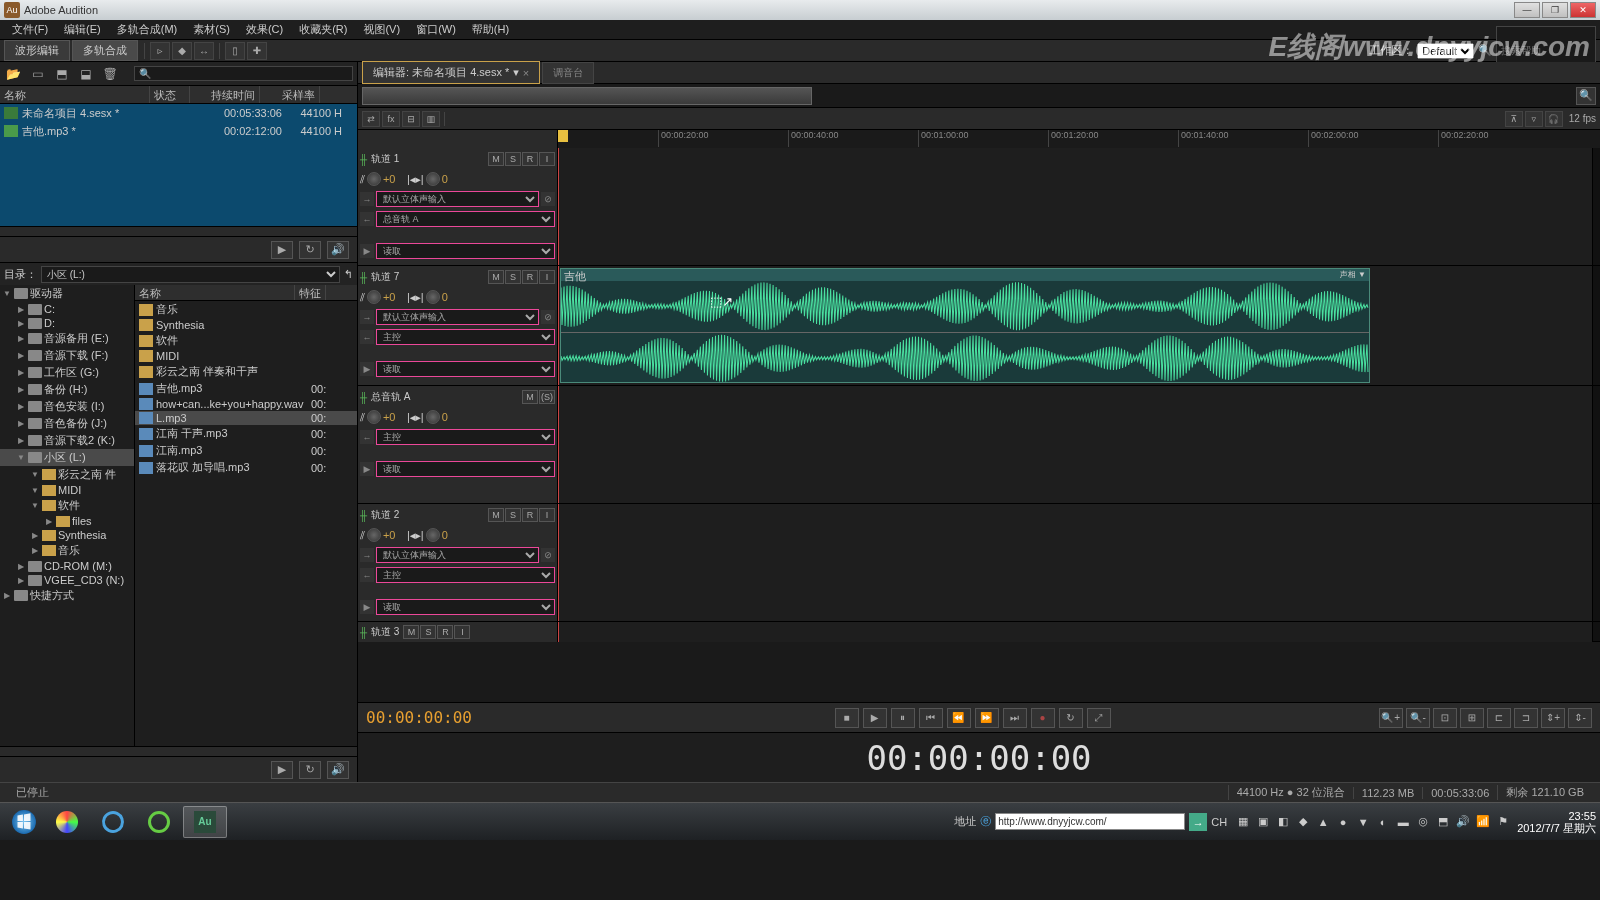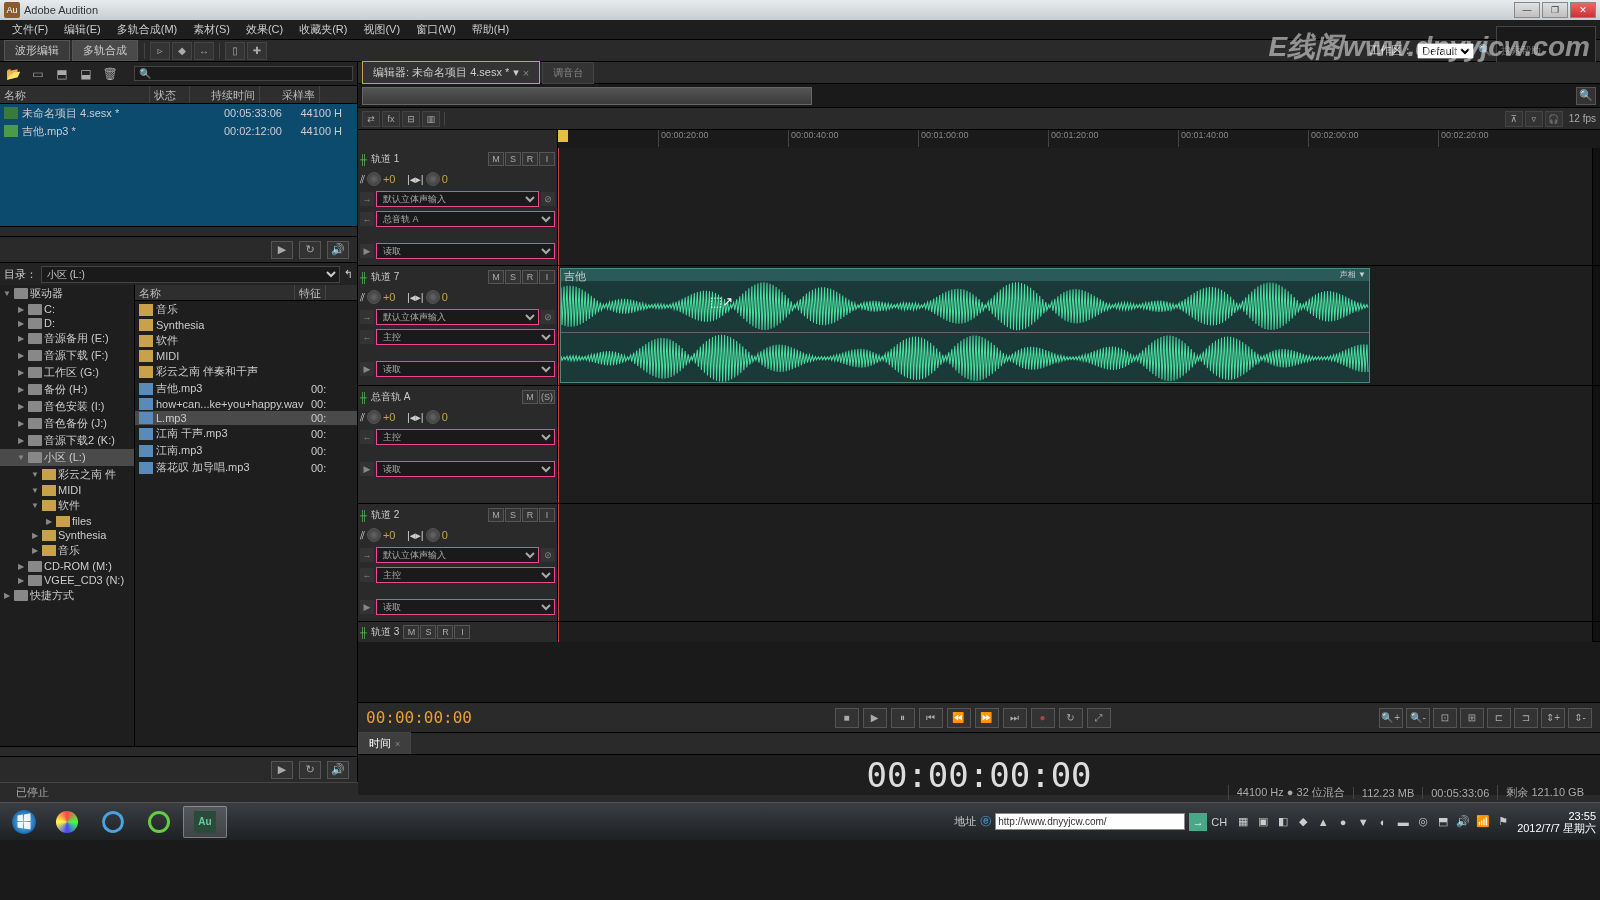--- a/index.html
+++ b/index.html
@@ -630,23 +630,20 @@
         <div class="pbtn">🔍-</div>
         <div class="pbtn">⊡</div>
         <div class="pbtn">⊞</div>
         <div class="pbtn">⊏</div>
         <div class="pbtn">⊐</div>
         <div class="pbtn">⇕+</div>
         <div class="pbtn">⇕-</div>
       </div>
     </div>
     <div class="time-panel">
-      <div class="panel-tabs">
-        <div class="ptab active"><span>时间</span><span class="x">×</span></div>
-      </div>
       <div class="time-display">00:00:00:00</div>
     </div>
   </div>
 </div>
 
 <div class="statusbar">
   <span style="border:none">已停止</span>
   <div class="spacer"></div>
   <span>44100 Hz ● 32 位混合</span>
   <span>112.23 MB</span>

